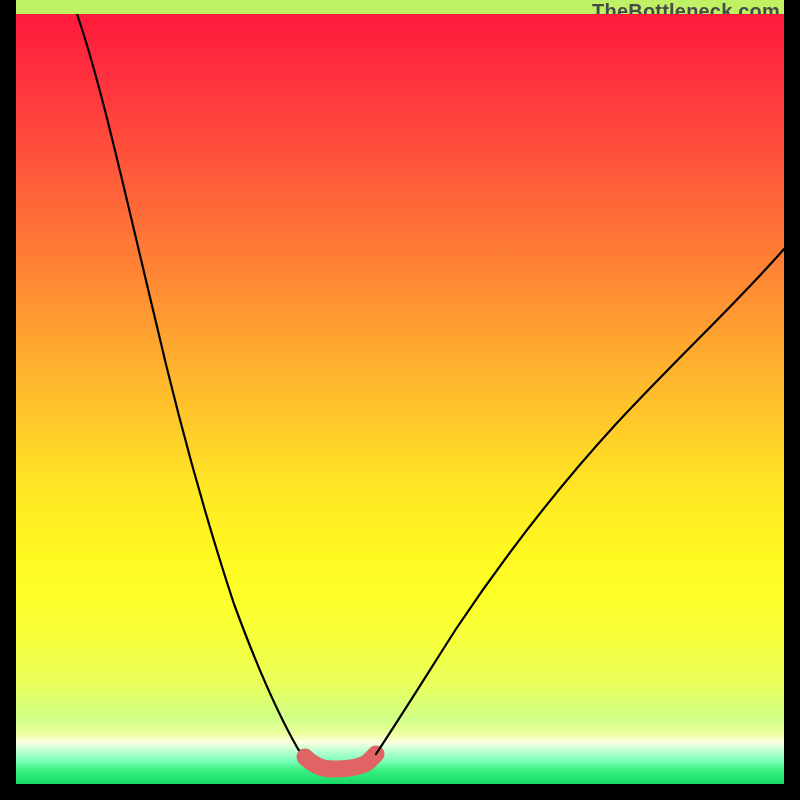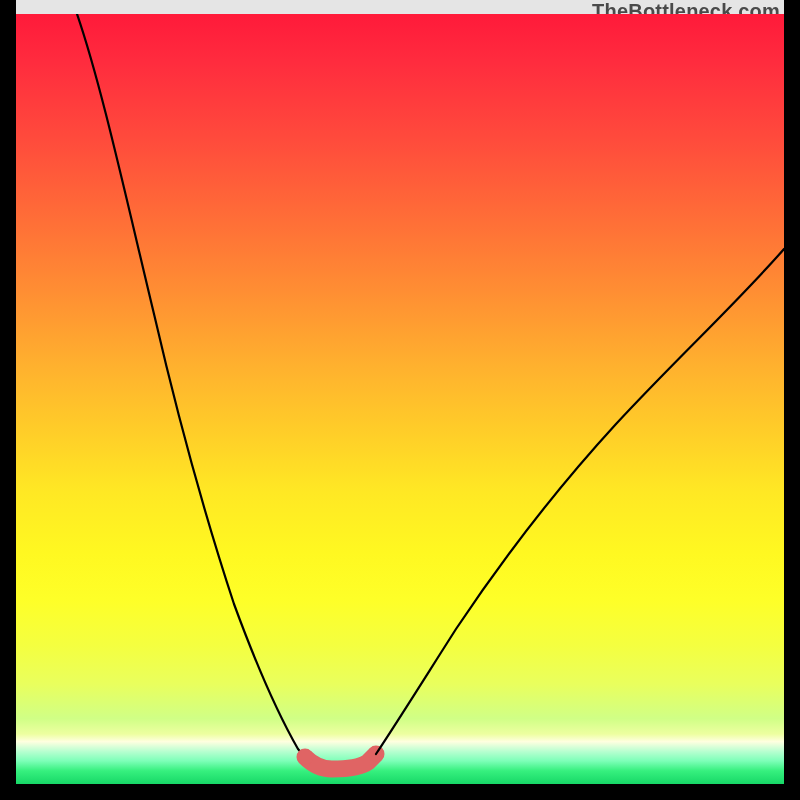--- a/index.html
+++ b/index.html
@@ -9,21 +9,21 @@
     height: 800px;
     background: #000;
     overflow: hidden;
   }
   .frame {
     position: absolute;
     left: 16px;
     top: 0;
     width: 768px;
     height: 624px;
-    background: #e5e5e5;
+    background: #bef264;
   }
   .plot-area {
     position: absolute;
     left: 0;
     top: 14px;
     width: 768px;
     height: 770px;
     background: linear-gradient(to bottom,
       #ff1a3a 0%,
       #ff2b3e 6%,

